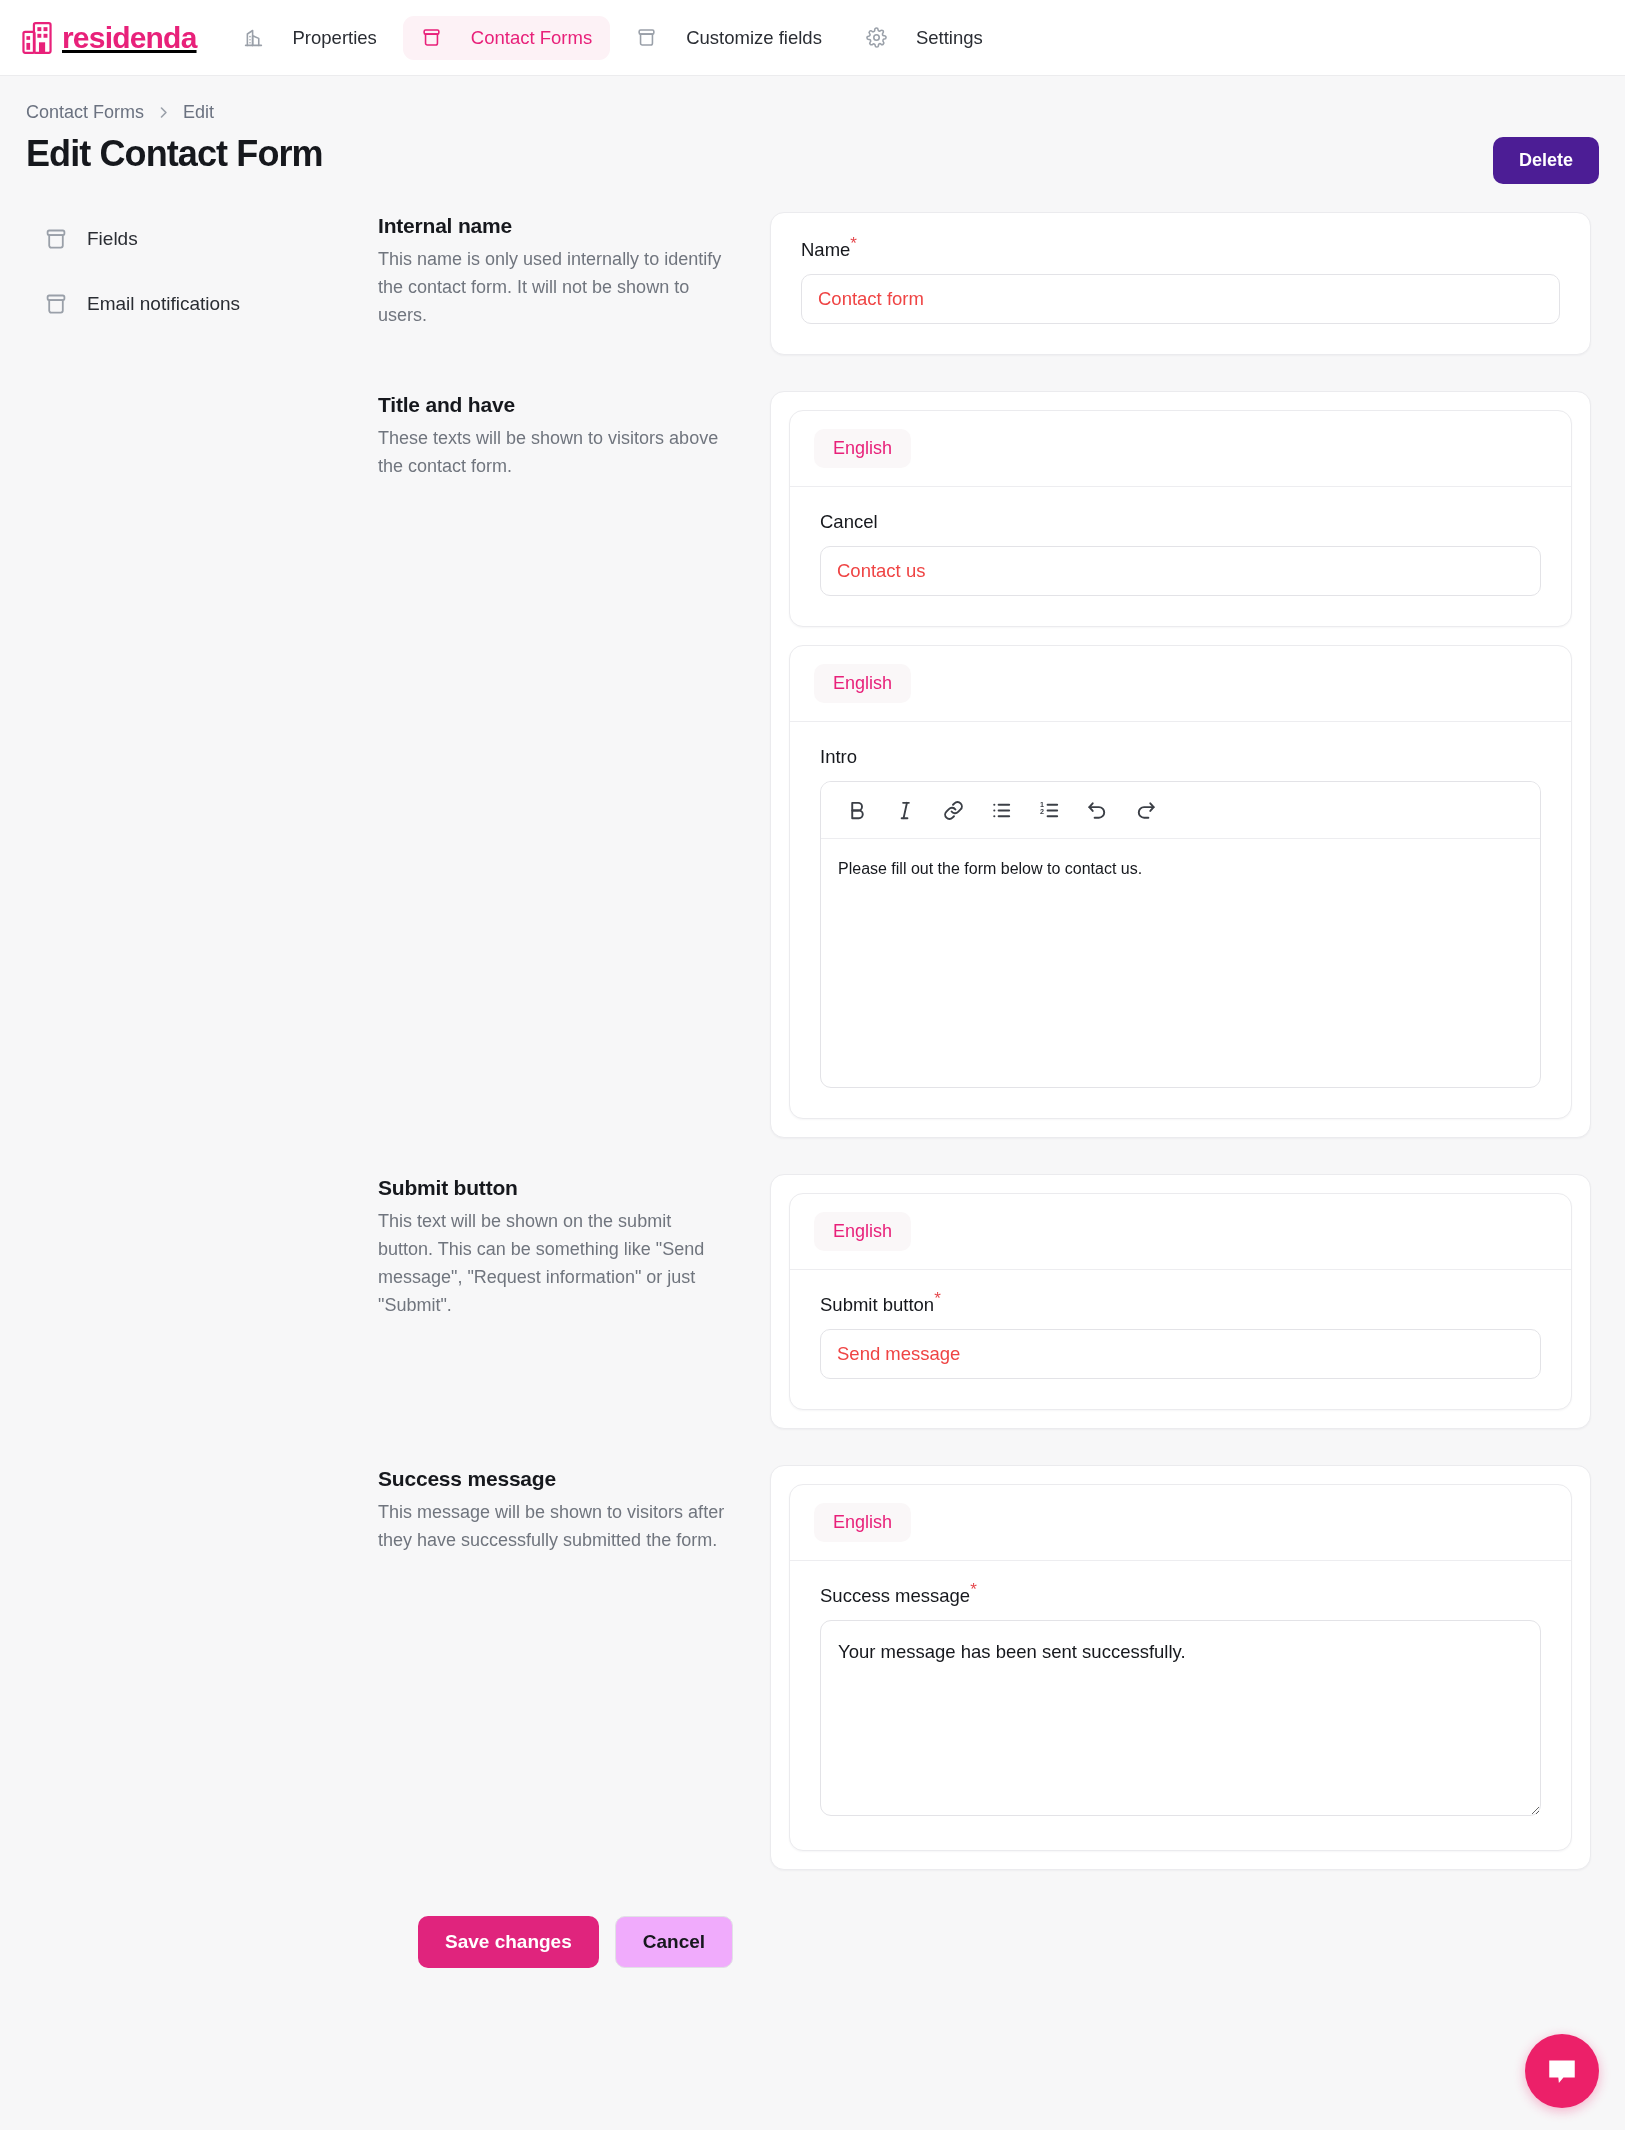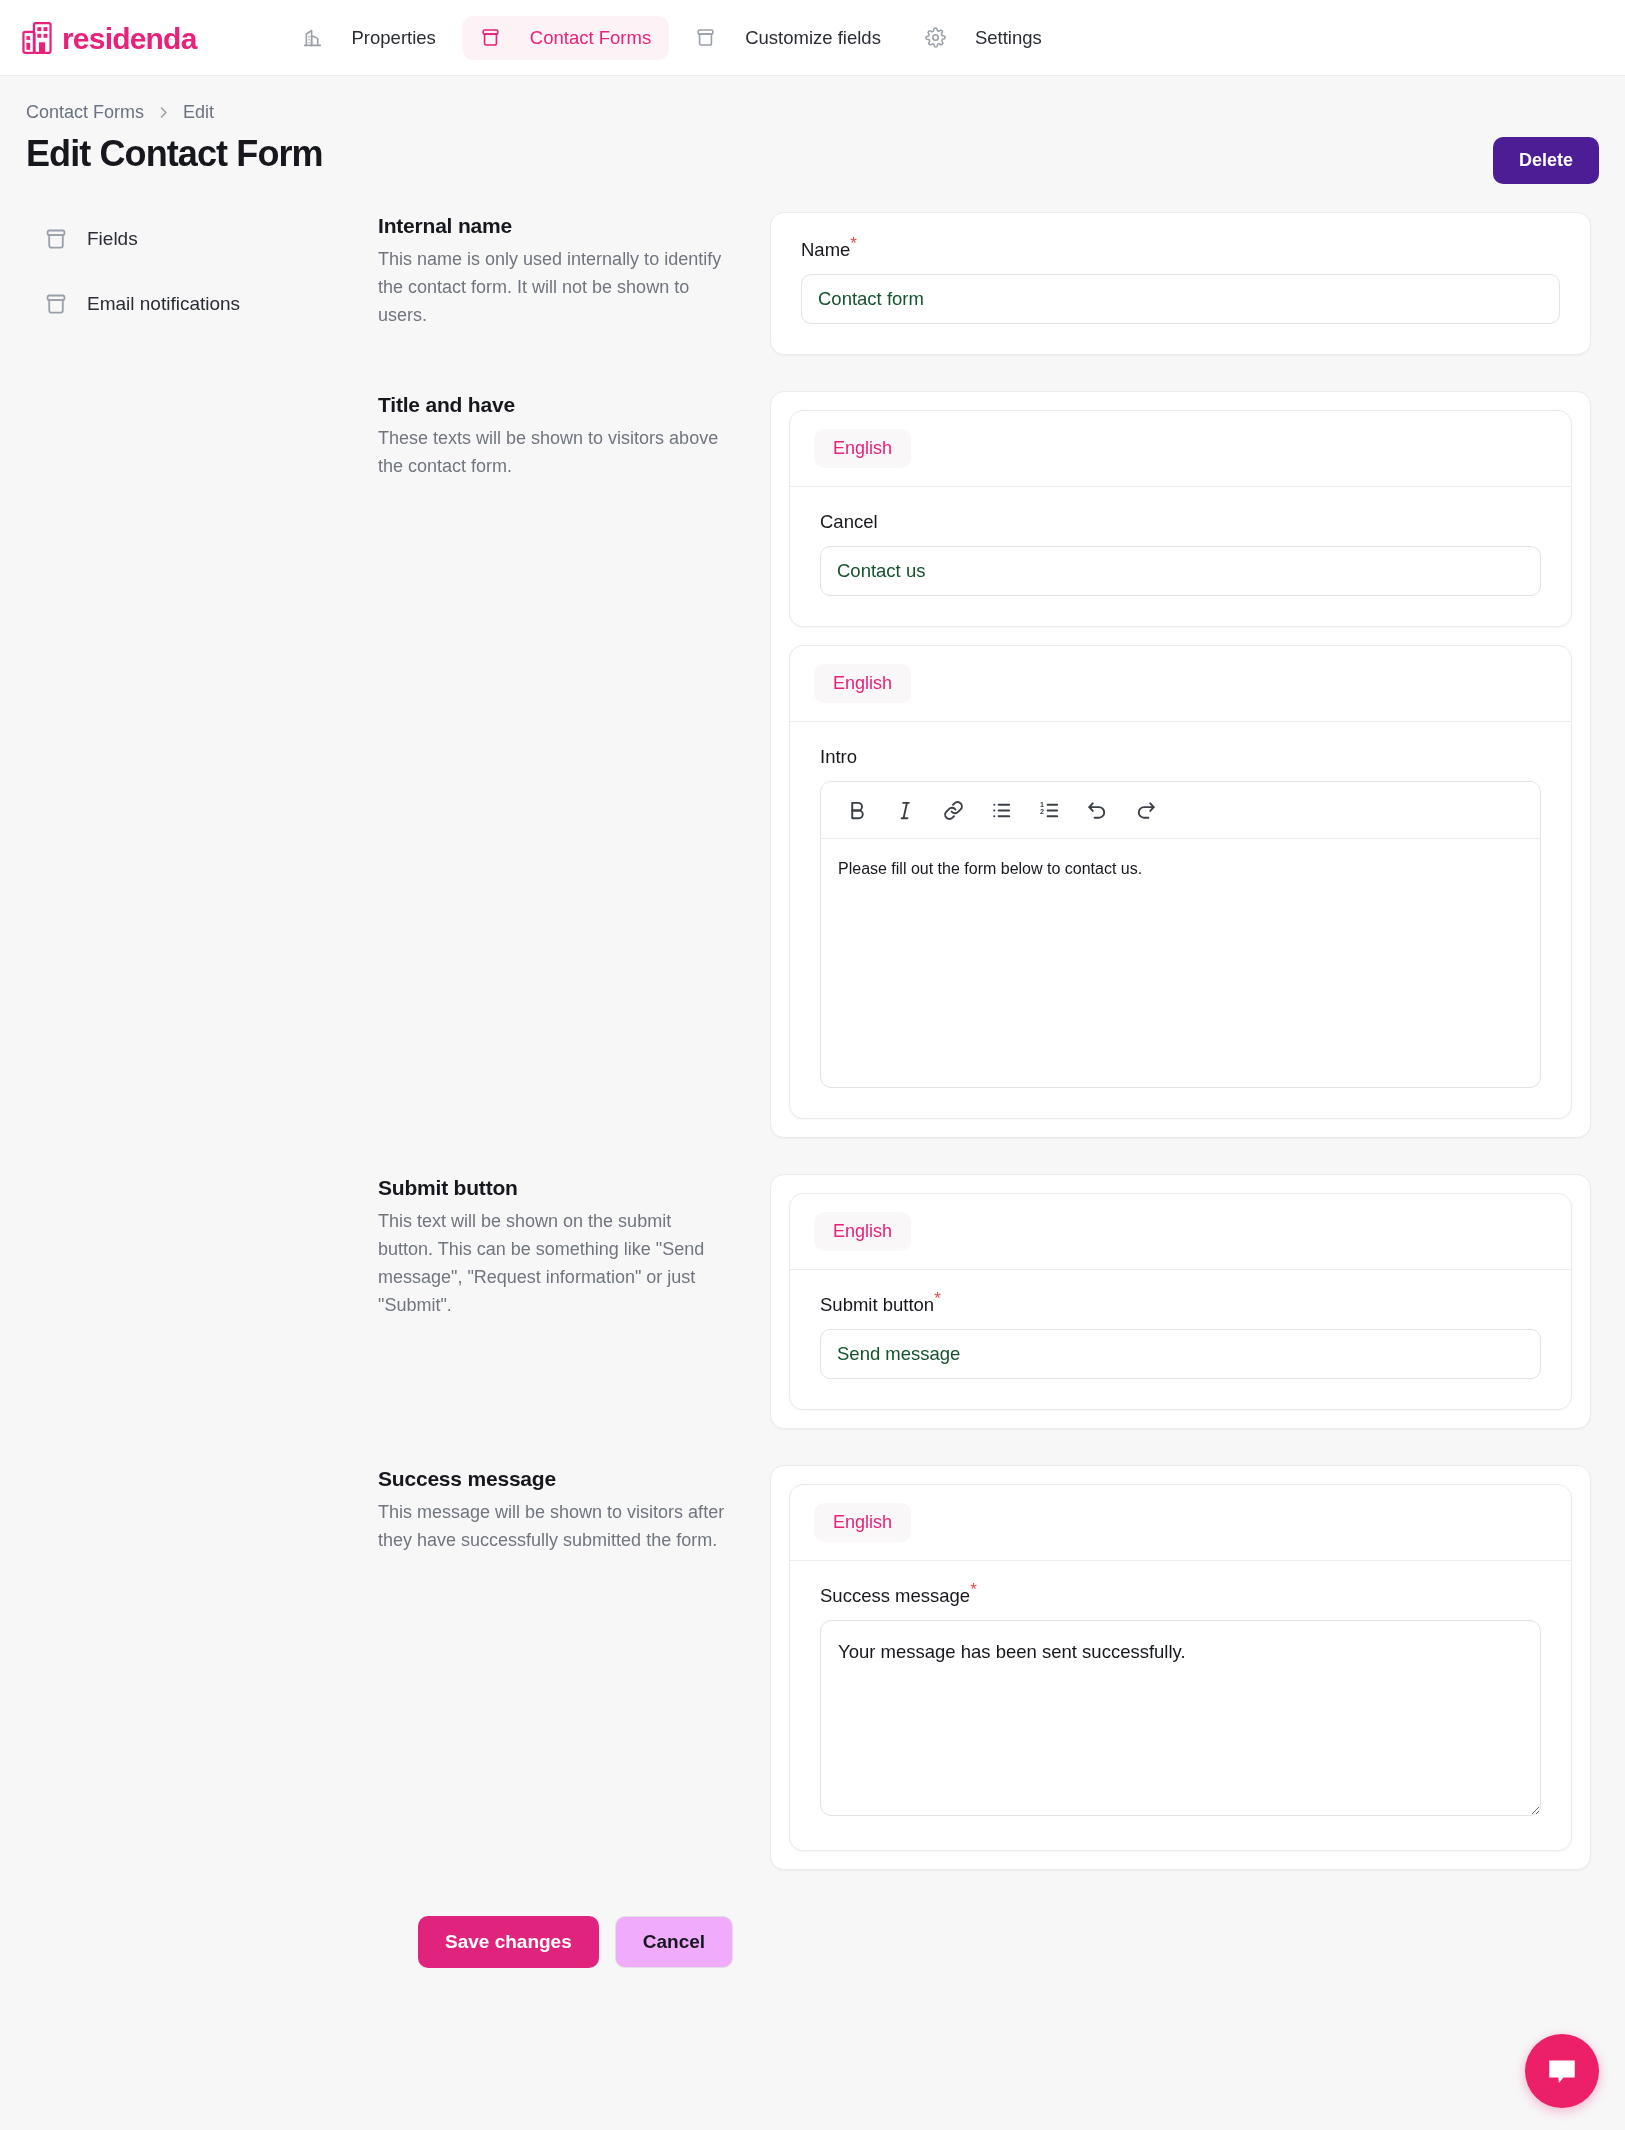--- a/index.html
+++ b/index.html
@@ -14,21 +14,21 @@
 
   
   .topbar {
     height: 76px;
     background: #ffffff;
     border-bottom: 1px solid #ececee;
     display: flex;
     align-items: center;
     padding: 0 0 0 22px;
   }
-  .brand { display: flex; align-items: flex-end; gap: 10px; margin-right: 87px; }
+  .brand { display: flex; align-items: center; gap: 10px; margin-right: 28px; text-decoration: underline; }
   .brand-mark { width: 30px; height: 32px; display: block; }
   .brand-name {
     font-size: 30px; font-weight: 700; color: #e8217a;
     letter-spacing: -0.8px; line-height: 1;
   }
   .nav { display: flex; align-items: center; gap: 8px; }
   .nav-item {
     display: flex; align-items: center; gap: 29px;
     padding: 11px 18px; border-radius: 11px;
     font-size: 18.5px; color: #2a2d33; cursor: pointer;
@@ -90,21 +90,21 @@
   .card-pad { padding: 26px 30px 30px; }
 
   .field-label {
     font-size: 18.5px; font-weight: 500; color: #16181d;
     margin-bottom: 13px; display: inline-block;
   }
   .req { color: #e5484d; font-size: 17px; vertical-align: super; line-height: 0; }
 
   .input {
     width: 100%; height: 50px; border: 1px solid #e3e3e7; border-radius: 10px;
-    padding: 0 16px; font-size: 18.5px; color: #14532d; background: #fff;
+    padding: 0 16px; font-size: 18.5px; color: #ef4444; background: #fff;
     font-family: "Liberation Sans", sans-serif; outline: none;
   }
 
   
   .lang-strip {
     padding: 18px 24px 0 24px; border-bottom: 1px solid #ededf0;
     padding-bottom: 18px;
   }
   .lang-tab {
     display: inline-block; background: #faf7f8; color: #e8217a;

